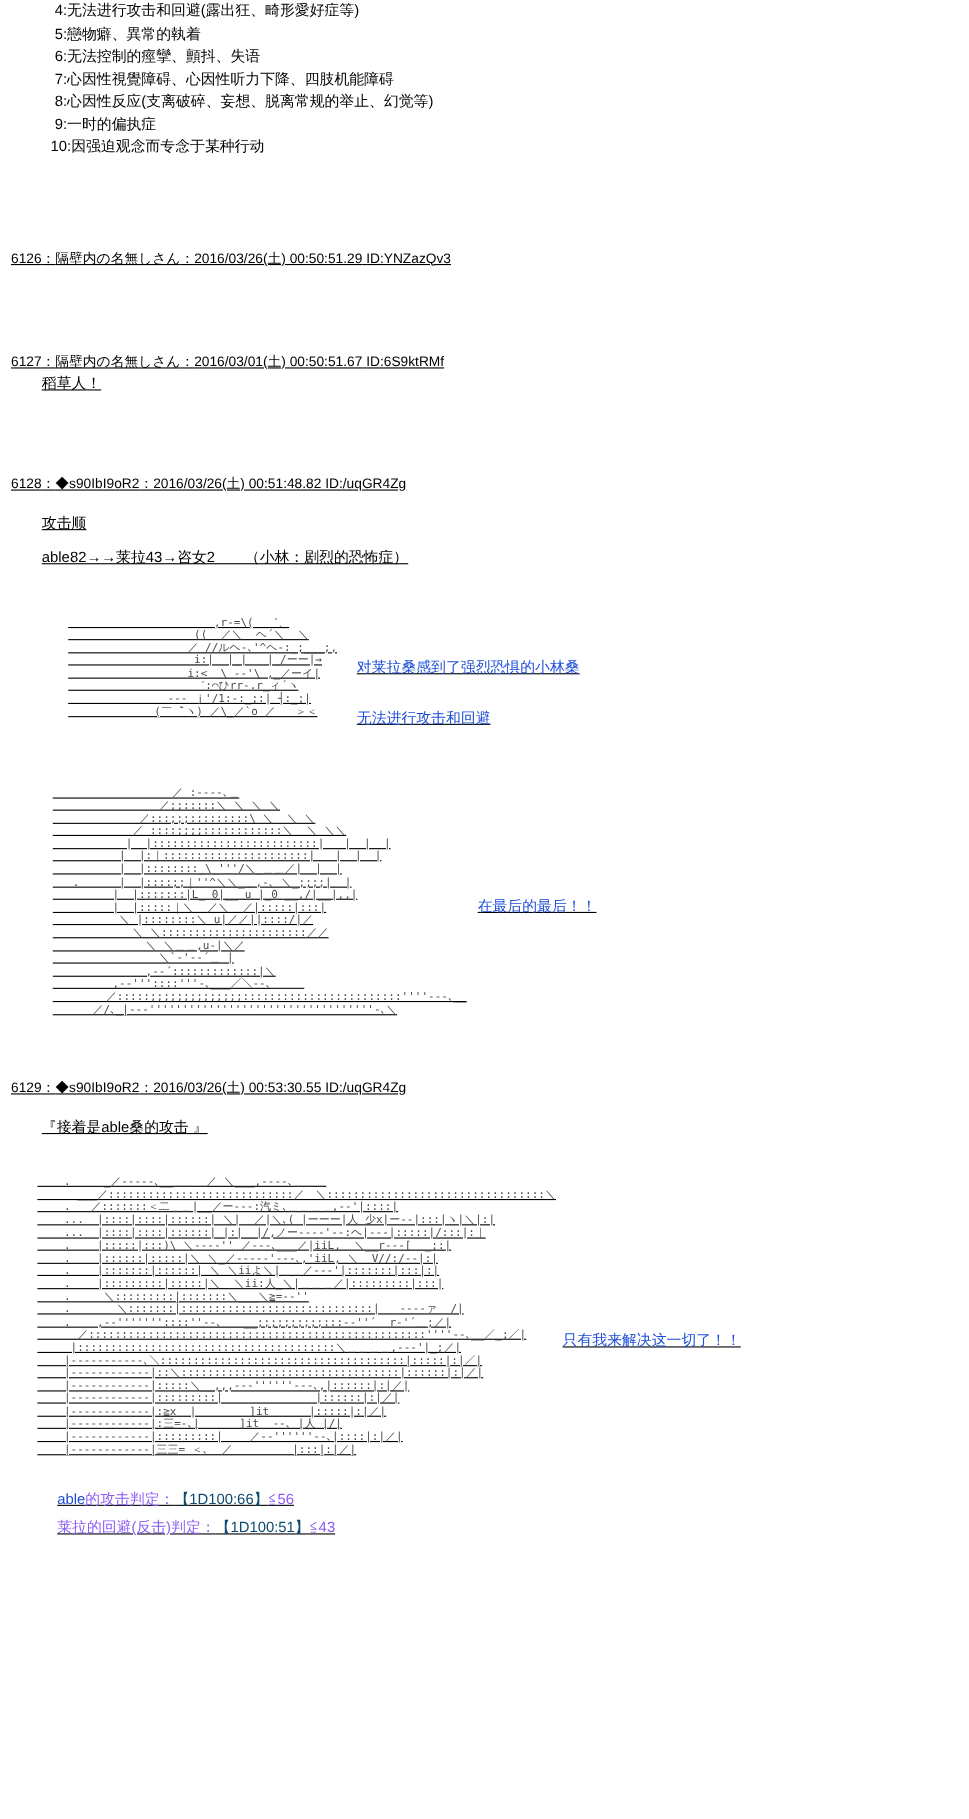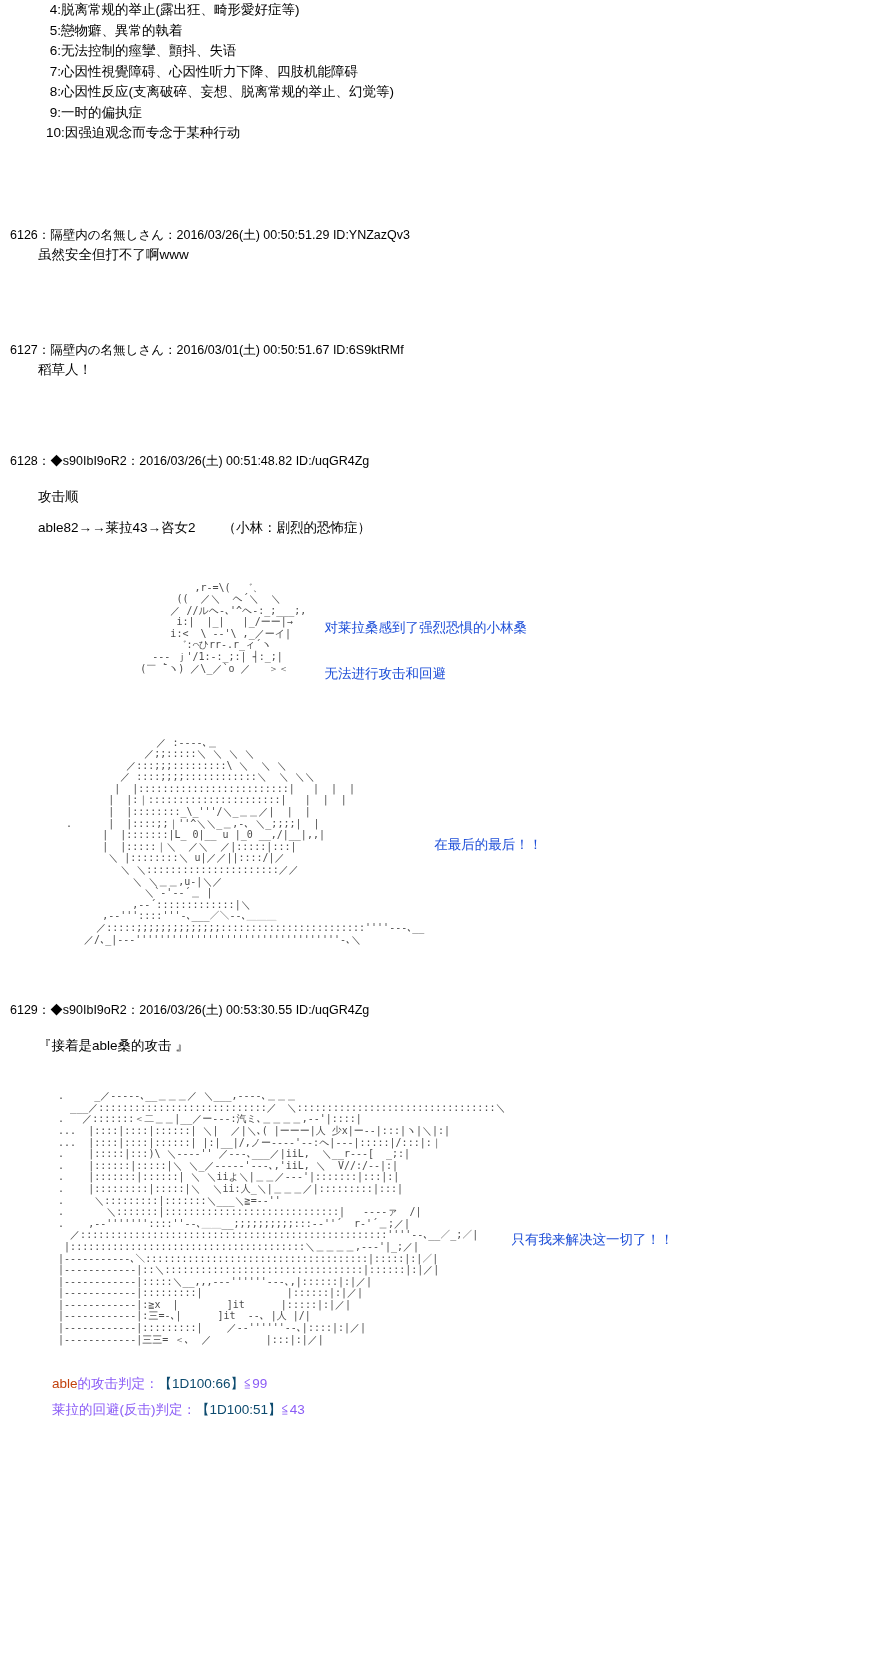--- a/index.html
+++ b/index.html
@@ -31,20 +31,21 @@
     list-style: none;
   }
   .sym-list li {
     white-space: pre;
   }
 
   
   .post {
     position: relative;
     padding-left: 10px;
+    text-decoration: underline;
   }
   .post-head {
     font-size: 12.5px;
     line-height: 18px;
     color: #000;
     white-space: pre;
   }
   .post-body {
     font-size: 13.5px;
     line-height: 21px;
@@ -71,46 +72,45 @@
   }
   .art-caption.c2 { padding-top: 96px; }
   .art-caption.c3 { padding-top: 138px; }
 
   .roll-line {
     font-size: 13.5px;
     line-height: 26px;
     padding-left: 42px;
     white-space: pre;
   }
-  .name-red { color: #c2410c; }
+  .name-red { color: #1d4ed8; }
   .dice-blue { color: #0c4a6e; }
   .blk { color: #8b5cf6; }
 
   
 </style>
 </head>
 <body>
 
 <div class="page">
 
   <ul class="sym-list">
-    <li> 4:脱离常规的举止(露出狂、畸形愛好症等)</li>
+    <li> 4:无法进行攻击和回避(露出狂、畸形愛好症等)</li>
     <li> 5:戀物癖、異常的執着</li>
     <li> 6:无法控制的痙攣、顫抖、失语</li>
     <li> 7:心因性視覺障碍、心因性听力下降、四肢机能障碍</li>
     <li> 8:心因性反应(支离破碎、妄想、脱离常规的举止、幻觉等)</li>
     <li> 9:一时的偏执症</li>
     <li>10:因强迫观念而专念于某种行动</li>
   </ul>
 
   <div style="height:82px"></div>
 
   <div class="post">
     <div class="post-head"><span>6126</span>：<span>隔壁内の名無しさん</span>：<span>2016/03/26(土) 00:50:51.29</span> <span>ID:YNZazQv3</span></div>
-    <div class="post-body">虽然安全但打不了啊www</div>
   </div>
 
   <div style="height:76px"></div>
 
   <div class="post">
     <div class="post-head"><span>6127</span>：<span>隔壁内の名無しさん</span>：<span>2016/03/01(土) 00:50:51.67</span> <span>ID:6S9ktRMf</span></div>
     <div class="post-body">稻草人！</div>
   </div>
 
   <div style="height:72px"></div>
@@ -189,18 +189,18 @@
     |‐‐‐‐‐‐‐‐‐‐‐‐|:::::＼__,,,-‐‐''''''‐‐-､,|::::::|:|／|
     |‐‐‐‐‐‐‐‐‐‐‐‐|:::::::::|              |::::::|:|／|
     |‐‐‐‐‐‐‐‐‐‐‐‐|:≧x  |        ]it      |:::::|:|／|
     |‐‐‐‐‐‐‐‐‐‐‐‐|:三=-､|      ]it  ‐-､ |人 |/|
     |‐‐‐‐‐‐‐‐‐‐‐‐|:::::::::|    ／‐‐''''''‐-､|::::|:|／|
     |‐‐‐‐‐‐‐‐‐‐‐‐|三三= ＜､  ／         |:::|:|／|</div>
       <div class="art-caption c3" style="padding-left:6px">只有我来解决这一切了！！</div>
     </div>
 
     <div style="height:26px"></div>
-    <div class="roll-line"><span class="name-red">able</span><span class="blk">的攻击判定：</span><span class="dice-blue">【1D100:66】</span><span class="blk">≦99</span></div>
+    <div class="roll-line"><span class="name-red">able</span><span class="blk">的攻击判定：</span><span class="dice-blue">【1D100:66】</span><span class="blk">≦56</span></div>
     <div class="roll-line"><span class="blk">莱拉</span><span class="blk">的回避(反击)判定：</span><span class="dice-blue">【1D100:51】</span><span class="blk">≦43</span></div>
   </div>
 
   <div style="height:30px"></div>
 </div>
 
 </body></html>

